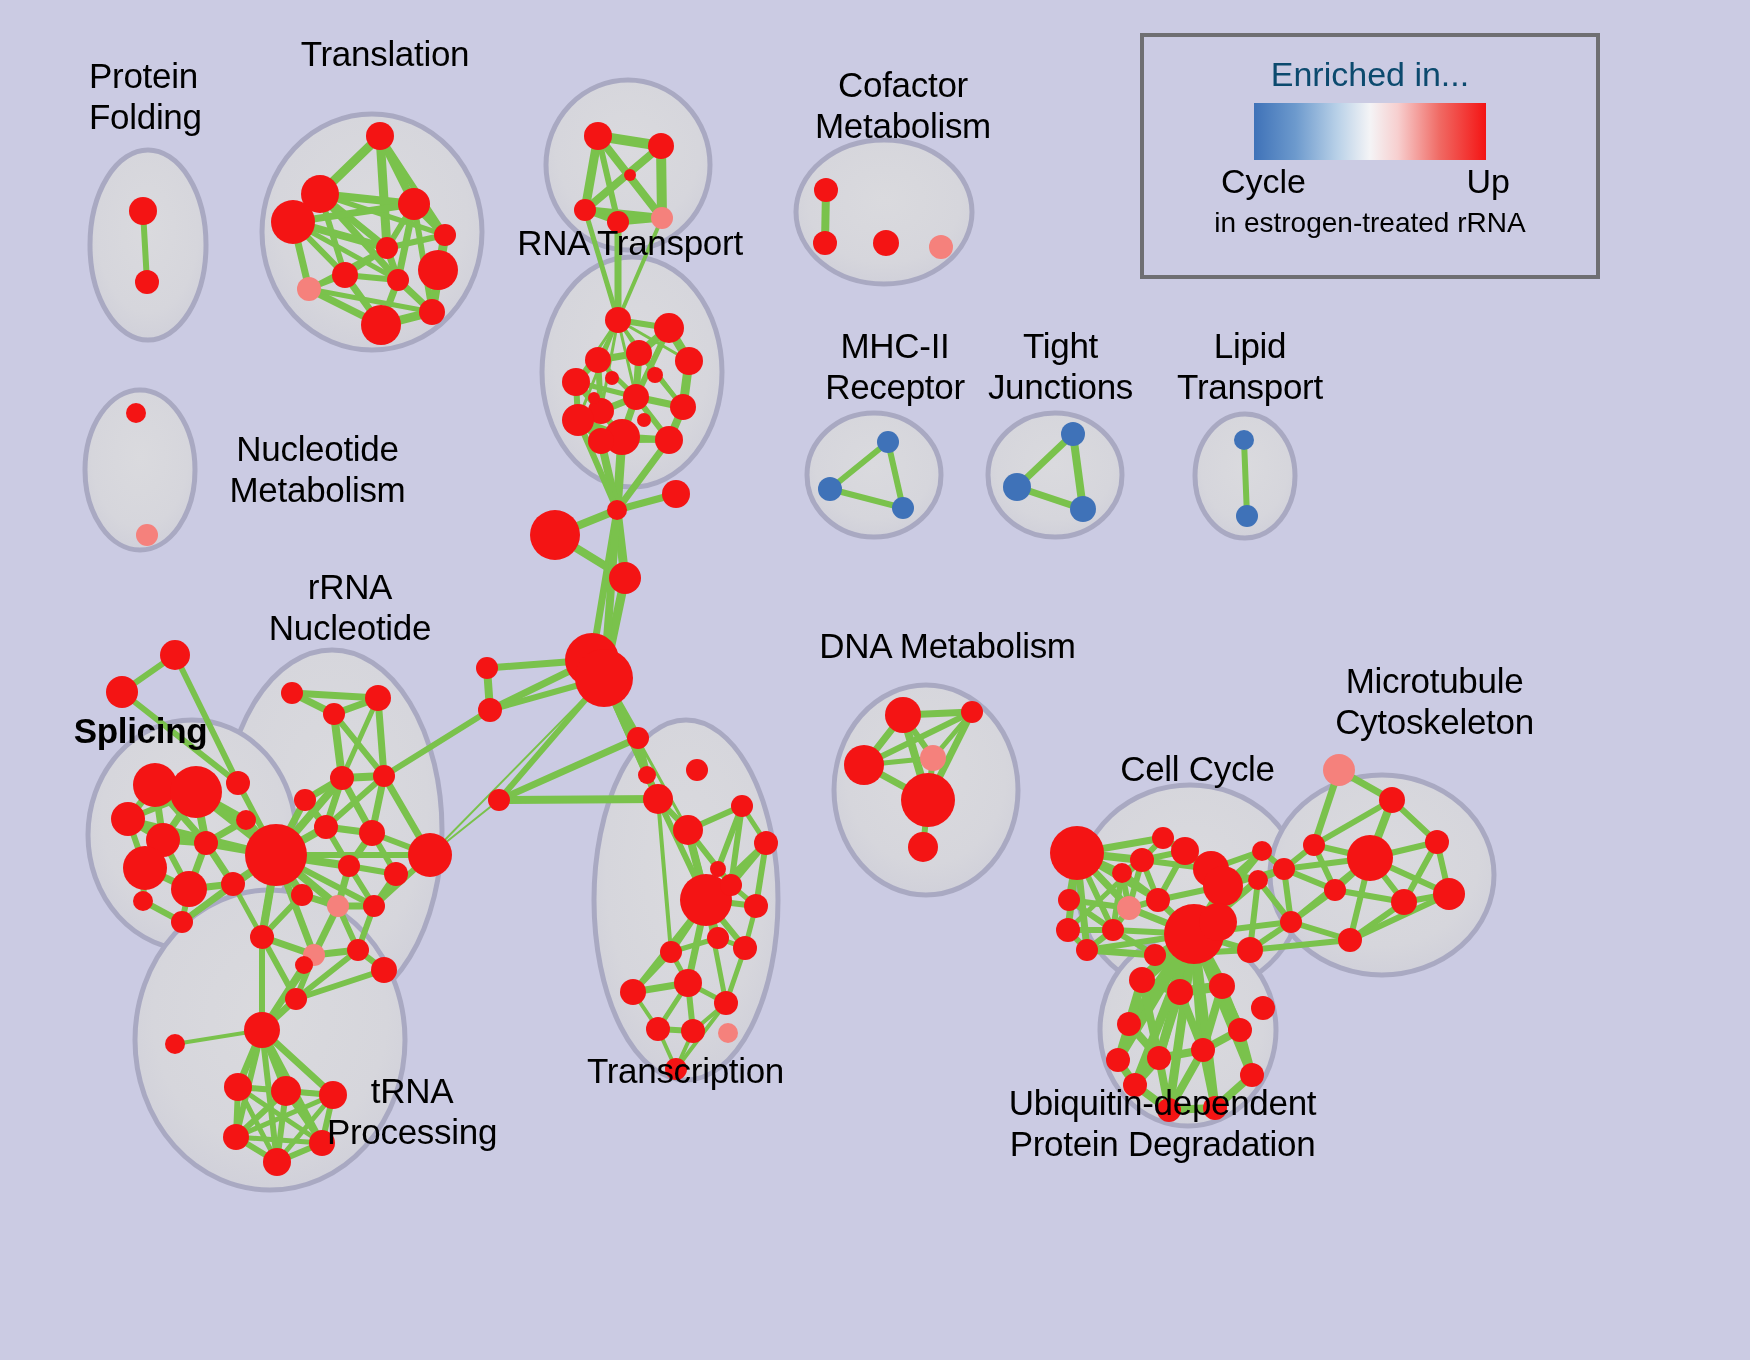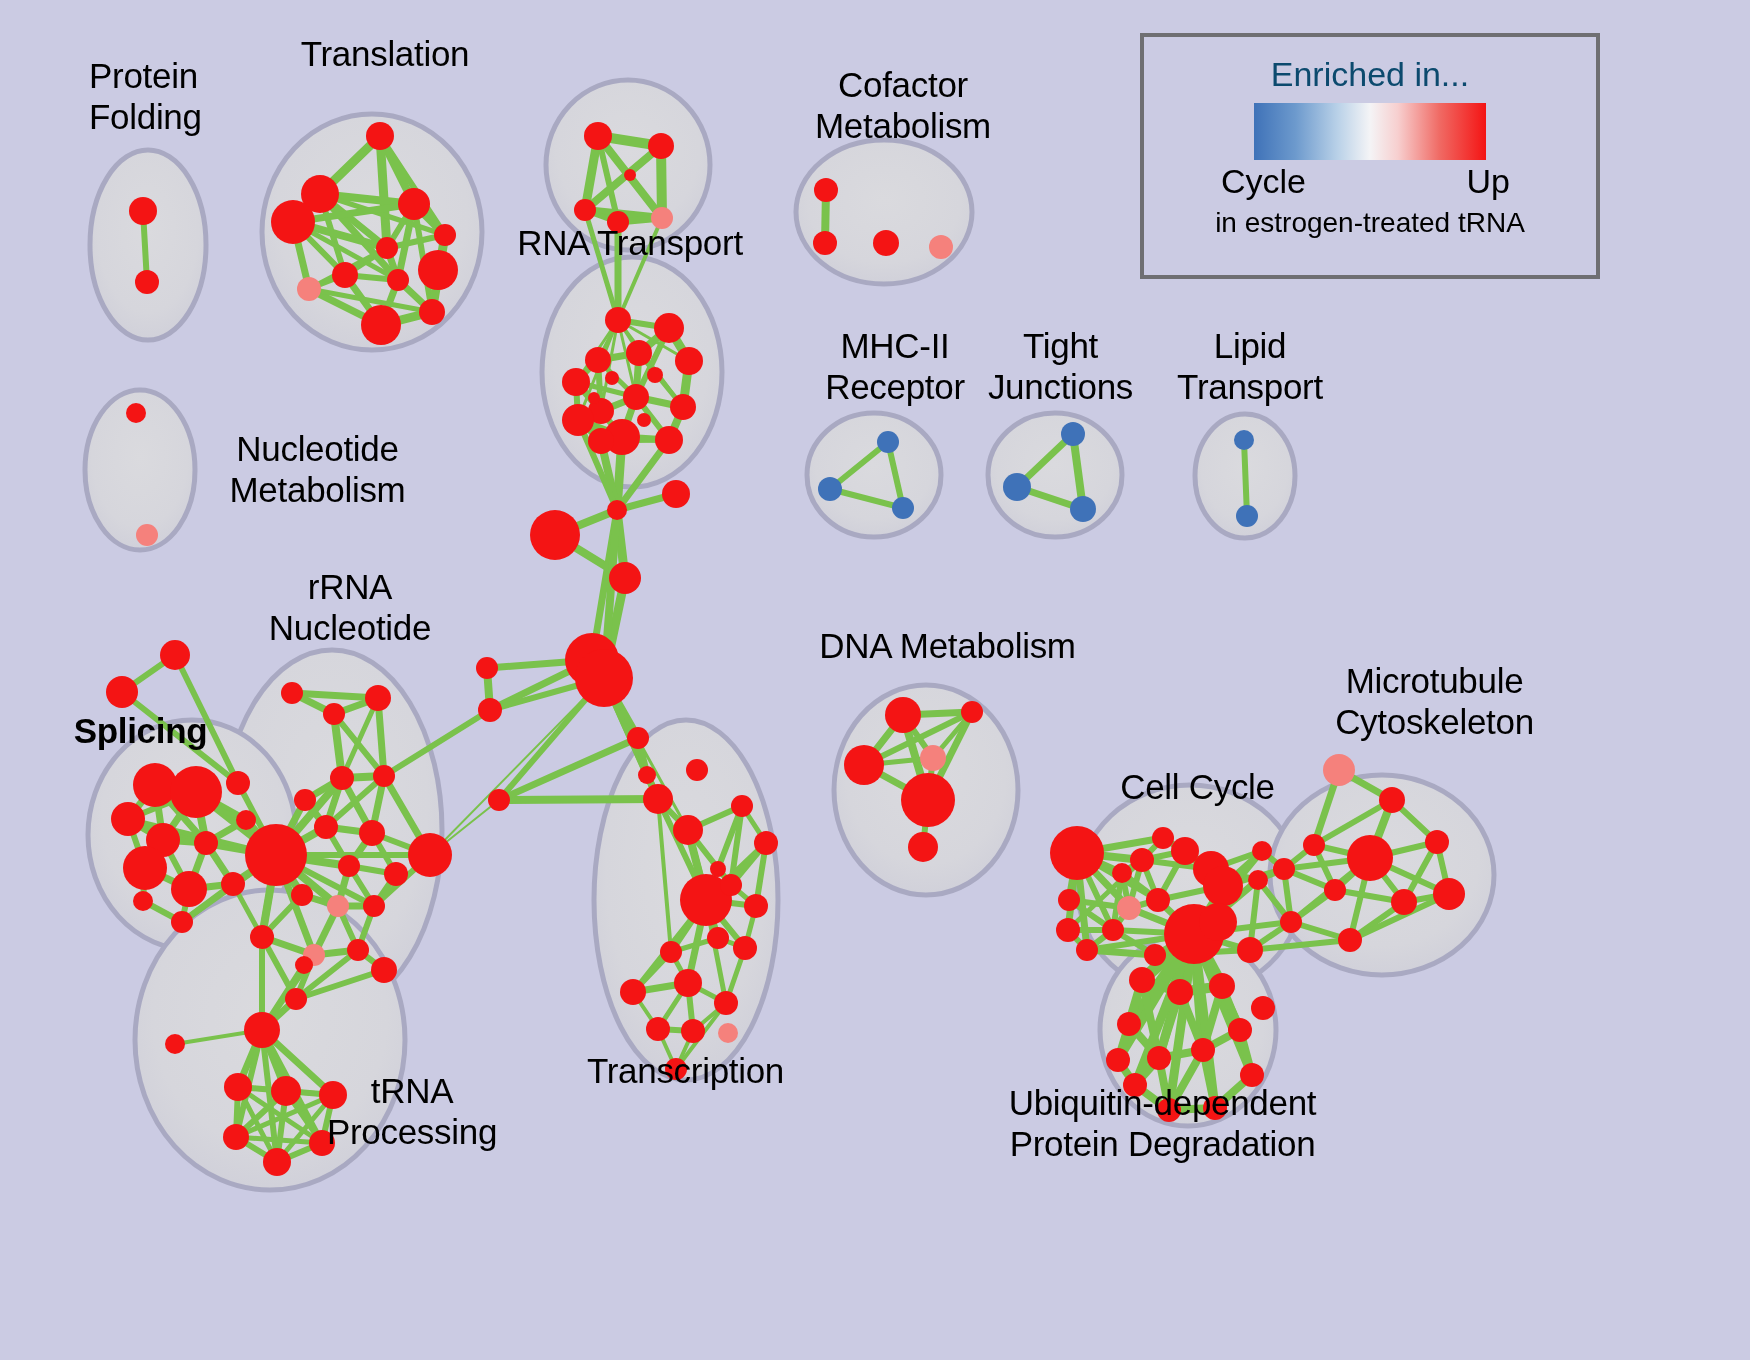--- a/index.html
+++ b/index.html
@@ -760,31 +760,31 @@
 
 <div class="cluster-label" style="left:58px;top:710px;width:165px;font-weight:bold;">Splicing</div>
 
 <div class="cluster-label" style="left:312px;top:1070px;width:200px;">tRNA
 Processing</div>
 
 <div class="cluster-label" style="left:568px;top:1050px;width:235px;">Transcription</div>
 
 <div class="cluster-label" style="left:810px;top:625px;width:275px;">DNA Metabolism</div>
 
-<div class="cluster-label" style="left:1100px;top:766px;width:195px;">Cell Cycle</div>
+<div class="cluster-label" style="left:1100px;top:748px;width:195px;">Cell Cycle</div>
 
 <div class="cluster-label" style="left:1302px;top:660px;width:265px;">Microtubule
 Cytoskeleton</div>
 
 <div class="cluster-label" style="left:985px;top:1082px;width:355px;">Ubiquitin-dependent
 Protein Degradation</div>
 
 <div id="legend">
   <div class="lg-title">Enriched in...</div>
   <div class="lg-bar"></div>
   <div class="lg-ends">
     <span class="lg-down">Cycle</span>
     <span class="lg-up">Up</span>
   </div>
-  <div class="lg-sub">in estrogen-treated tRNA</div>
+  <div class="lg-sub">in estrogen-treated rRNA</div>
 </div>
 
 </div>
 
 </body></html>

